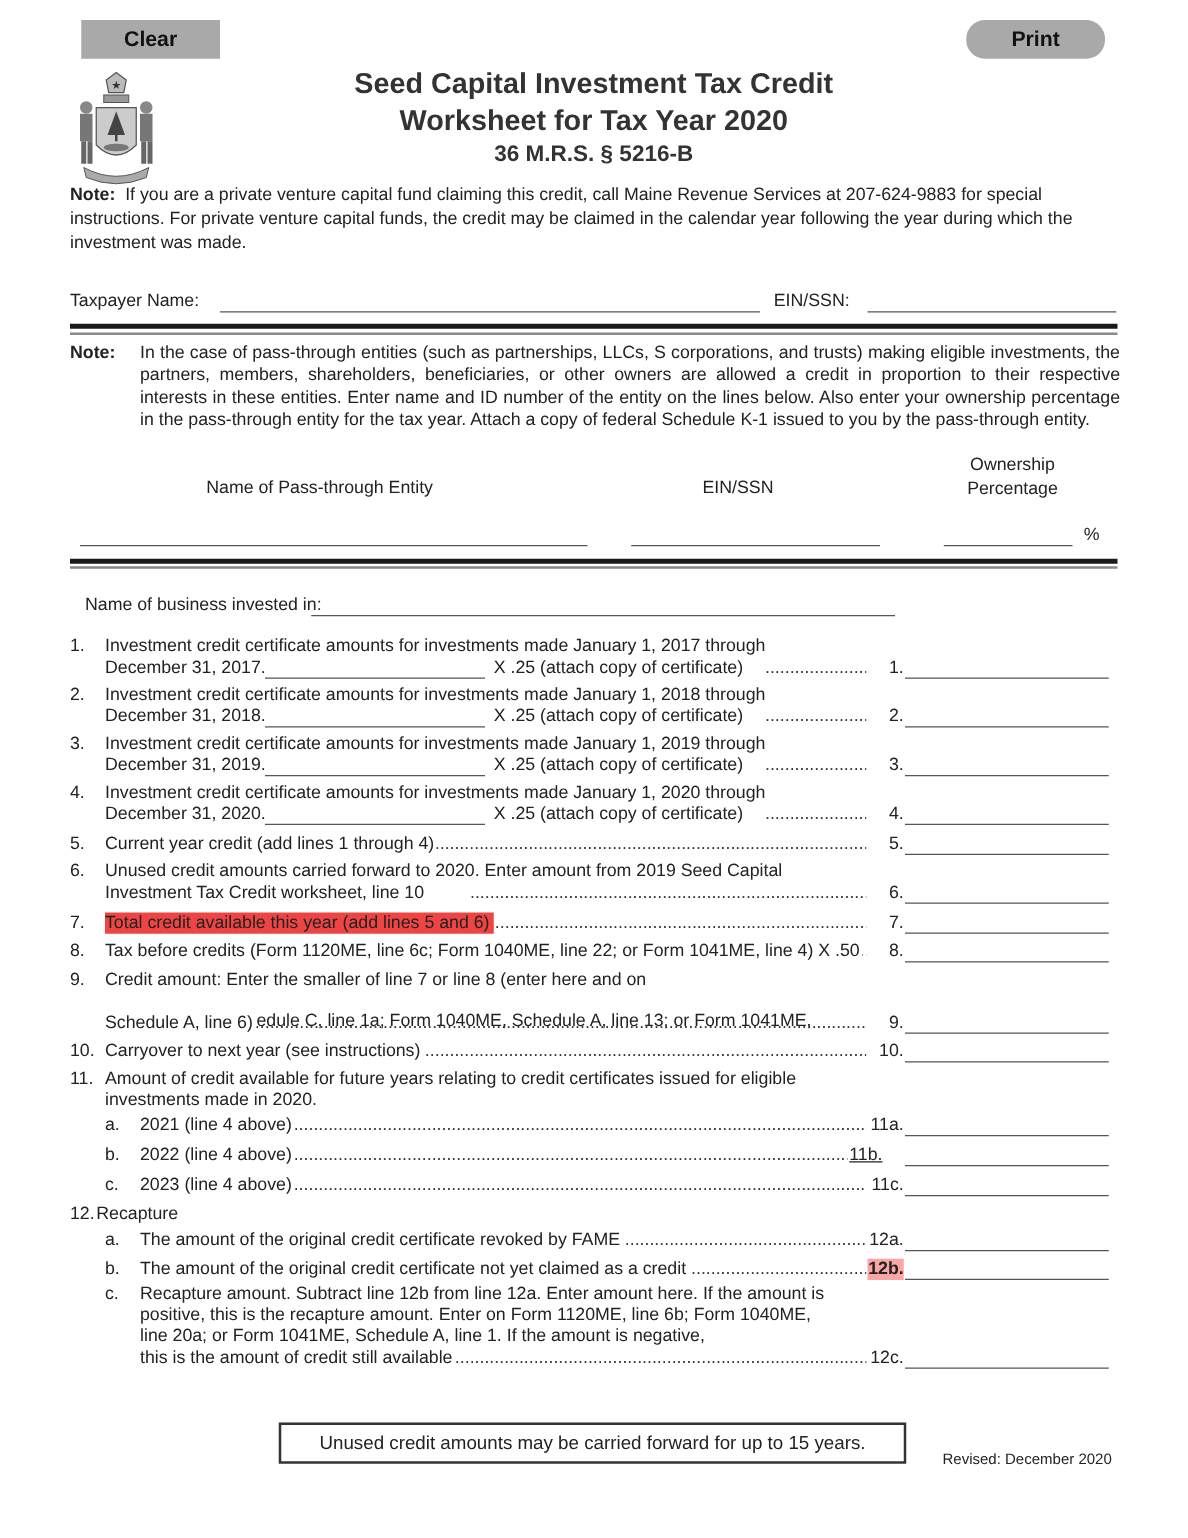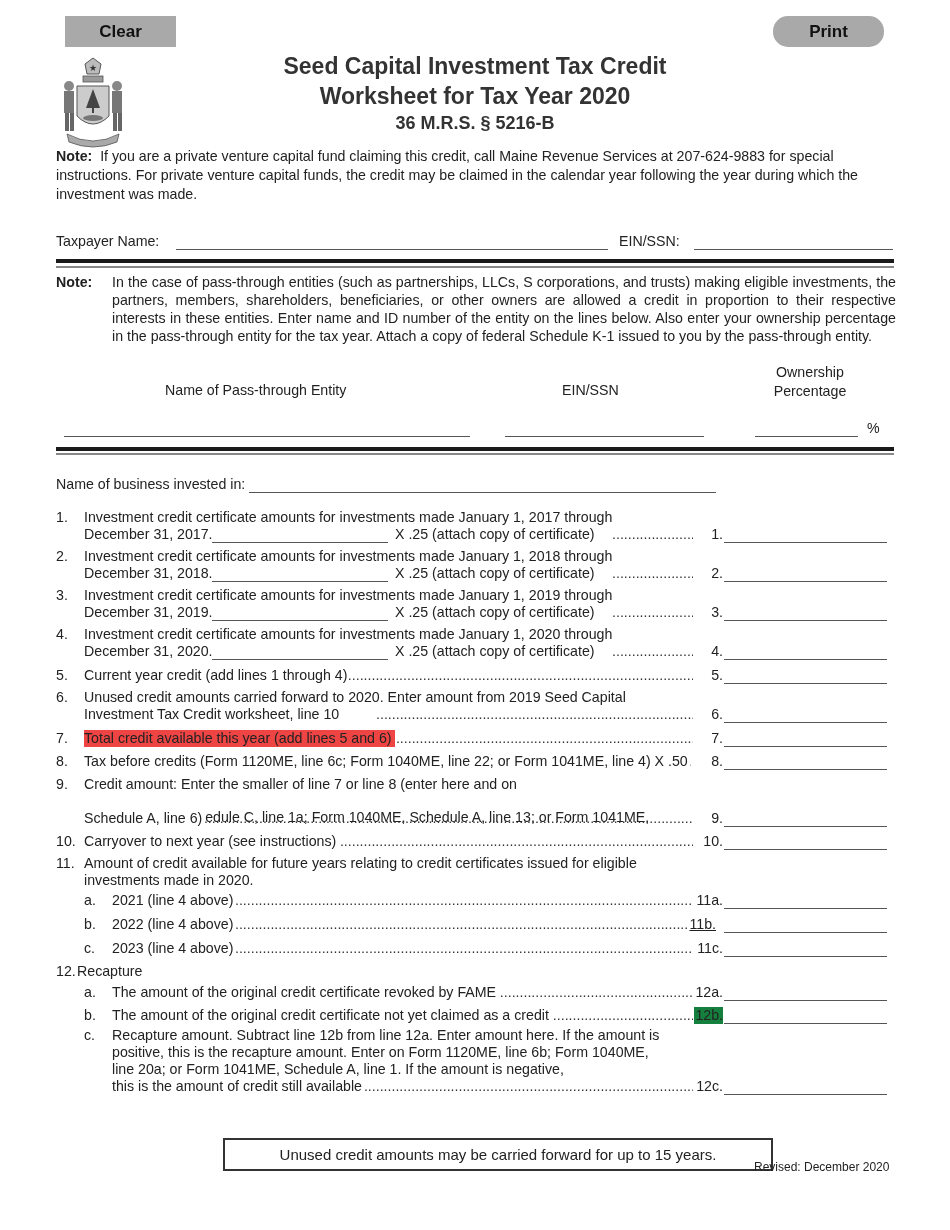--- a/index.html
+++ b/index.html
@@ -25,21 +25,21 @@
   .para { position: absolute; left: 56px; width: 840px; line-height: 19px; }
   .rule-thick { position: absolute; left: 56px; width: 838px; height: 4px; background: #1a1a1a; }
   .rule-thin { position: absolute; left: 56px; width: 838px; height: 2px; background: #888; }
   .line-row { position: absolute; left: 56px; width: 840px; line-height: 17px; }
   .leader {
     position: absolute; overflow: hidden; white-space: nowrap; color: #333;
     letter-spacing: 0px;
   }
   .ref { position: absolute; text-align: right; }
   .box {
-    position: absolute; left: 223px; top: 1138px; width: 550px; height: 33px;
+    position: absolute; left: 223px; top: 1138px; width: 502px; height: 33px;
     border: 2px solid #333; display: flex; align-items: center; justify-content: center;
     font-size: 15px; box-sizing: border-box;
   }
   .revised { position: absolute; left: 754px; top: 1160px; font-size: 12px; }
   input.blank {
     position: absolute; border: none; border-bottom: 1px solid #555; background: transparent;
     height: 16px; padding: 0; outline: none; font-family: "Liberation Sans", sans-serif; font-size: 13px;
   }
 </style>
 </head>
@@ -96,21 +96,21 @@
   <div>Percentage</div>
 </div>
 <input class="blank" style="left: 64px; top: 420px; width: 406px;" value="">
 <input class="blank" style="left: 505px; top: 420px; width: 199px;" value="">
 <input class="blank" style="left: 755px; top: 420px; width: 103px;" value="">
 <div class="abs" style="left:867px; top:420px;">%</div>
 
 <div class="rule-thick" style="top:447px;"></div>
 <div class="rule-thin" style="top:453px;"></div>
 
-<div class="abs" style="left:56px; top:476px;">Name of business invested in:</div>
+<div class="abs" style="left:68px; top:476px;">Name of business invested in:</div>
 <input class="blank" style="left: 249px; top: 476px; width: 467px;" value="">
 
 <div id="lines">
     <div class="line-row" style="top: 509px;">
       <span style="position: absolute; left: 0px; top: 0px; white-space: nowrap;">1.</span>
       <span style="position: absolute; left: 28px; top: 0px; white-space: nowrap;">Investment credit certificate amounts for investments made January 1, 2017 through</span>
       <span style="position: absolute; left: 28px; top: 17px; white-space: nowrap;">December 31, 2017.</span>
       <input class="blank" value="" style="left: 156px; top: 17px; width: 176px;">
       <span style="position: absolute; left: 339px; top: 17px; white-space: nowrap;">X .25 (attach copy of certificate)</span>
       <span class="leader" style="left: 556px; top: 17px; width: 81px;">................................................................................................................................................................................................................................................................................................................................................................................................................</span>
@@ -201,21 +201,21 @@
       <span style="position: absolute; left: 28px; top: 0px; white-space: nowrap;">a.</span>
       <span style="position: absolute; left: 56px; top: 0px; white-space: nowrap; background: rgb(255, 255, 255); padding-right: 3px; z-index: 1;">2021 (line 4 above)</span>
       <span class="leader" style="left: 175px; top: 0px; width: 462px;">................................................................................................................................................................................................................................................................................................................................................................................................................</span>
       <span class="ref" style="right: 173px; top: 0px; background: rgb(255, 255, 255); padding-left: 1px;">11a.</span>
       <input class="blank" value="" style="left: 668px; top: 0px; width: 163px;">
     </div>
     <div class="line-row" style="top: 916px;">
       <span style="position: absolute; left: 28px; top: 0px; white-space: nowrap;">b.</span>
       <span style="position: absolute; left: 56px; top: 0px; white-space: nowrap; background: rgb(255, 255, 255); padding-right: 3px; z-index: 1;">2022 (line 4 above)</span>
       <span class="leader" style="left: 175px; top: 0px; width: 462px;">................................................................................................................................................................................................................................................................................................................................................................................................................</span>
-      <span class="ref" style="right: 180px; top: 0px; background: rgb(255, 255, 255); padding-left: 1px; text-decoration: underline;">11b.</span>
+      <span class="ref" style="right: 190px; top: 0px; background: rgb(255, 255, 255); padding-left: 1px; text-decoration: underline;">11b.</span>
       <input class="blank" value="" style="left: 668px; top: 0px; width: 163px;">
     </div>
     <div class="line-row" style="top: 940px;">
       <span style="position: absolute; left: 28px; top: 0px; white-space: nowrap;">c.</span>
       <span style="position: absolute; left: 56px; top: 0px; white-space: nowrap; background: rgb(255, 255, 255); padding-right: 3px; z-index: 1;">2023 (line 4 above)</span>
       <span class="leader" style="left: 175px; top: 0px; width: 462px;">................................................................................................................................................................................................................................................................................................................................................................................................................</span>
       <span class="ref" style="right: 173px; top: 0px; background: rgb(255, 255, 255); padding-left: 1px;">11c.</span>
       <input class="blank" value="" style="left: 668px; top: 0px; width: 163px;">
     </div>
     <div class="line-row" style="top: 963px;">
@@ -226,21 +226,21 @@
       <span style="position: absolute; left: 28px; top: 0px; white-space: nowrap;">a.</span>
       <span style="position: absolute; left: 56px; top: 0px; white-space: nowrap; background: rgb(255, 255, 255); padding-right: 3px; z-index: 1;">The amount of the original credit certificate revoked by FAME</span>
       <span class="leader" style="left: 432px; top: 0px; width: 205px;">................................................................................................................................................................................................................................................................................................................................................................................................................</span>
       <span class="ref" style="right: 173px; top: 0px; background: rgb(255, 255, 255); padding-left: 1px;">12a.</span>
       <input class="blank" value="" style="left: 668px; top: 0px; width: 163px;">
     </div>
     <div class="line-row" style="top: 1007px;">
       <span style="position: absolute; left: 28px; top: 0px; white-space: nowrap;">b.</span>
       <span style="position: absolute; left: 56px; top: 0px; white-space: nowrap; background: rgb(255, 255, 255); padding-right: 3px; z-index: 1;">The amount of the original credit certificate not yet claimed as a credit</span>
       <span class="leader" style="left: 485px; top: 0px; width: 152px;">................................................................................................................................................................................................................................................................................................................................................................................................................</span>
-      <span class="ref" style="right: 173px; top: 0px; background: #15803d; padding-left: 1px;">12b.</span>
+      <span class="ref" style="right: 173px; top: 0px; background: #fca5a5; padding-left: 1px; font-weight: bold;">12b.</span>
       <input class="blank" value="" style="left: 668px; top: 0px; width: 163px;">
     </div>
     <div class="line-row" style="top: 1027px;">
       <span style="position: absolute; left: 28px; top: 0px; white-space: nowrap;">c.</span>
       <span style="position: absolute; left: 56px; top: 0px; white-space: nowrap;">Recapture amount. Subtract line 12b from line 12a. Enter amount here. If the amount is</span>
       <span style="position: absolute; left: 56px; top: 17px; white-space: nowrap;">positive, this is the recapture amount. Enter on Form 1120ME, line 6b; Form 1040ME,</span>
       <span style="position: absolute; left: 56px; top: 34px; white-space: nowrap;">line 20a; or Form 1041ME, Schedule A, line 1. If the amount is negative,</span>
       <span style="position: absolute; left: 56px; top: 51px; white-space: nowrap; background: rgb(255, 255, 255); padding-right: 2px; z-index: 1;">this is the amount of credit still available</span>
       <span class="leader" style="left: 300px; top: 51px; width: 337px;">................................................................................................................................................................................................................................................................................................................................................................................................................</span>
       <span class="ref" style="right: 173px; top: 51px; background: rgb(255, 255, 255); padding-left: 1px;">12c.</span>

